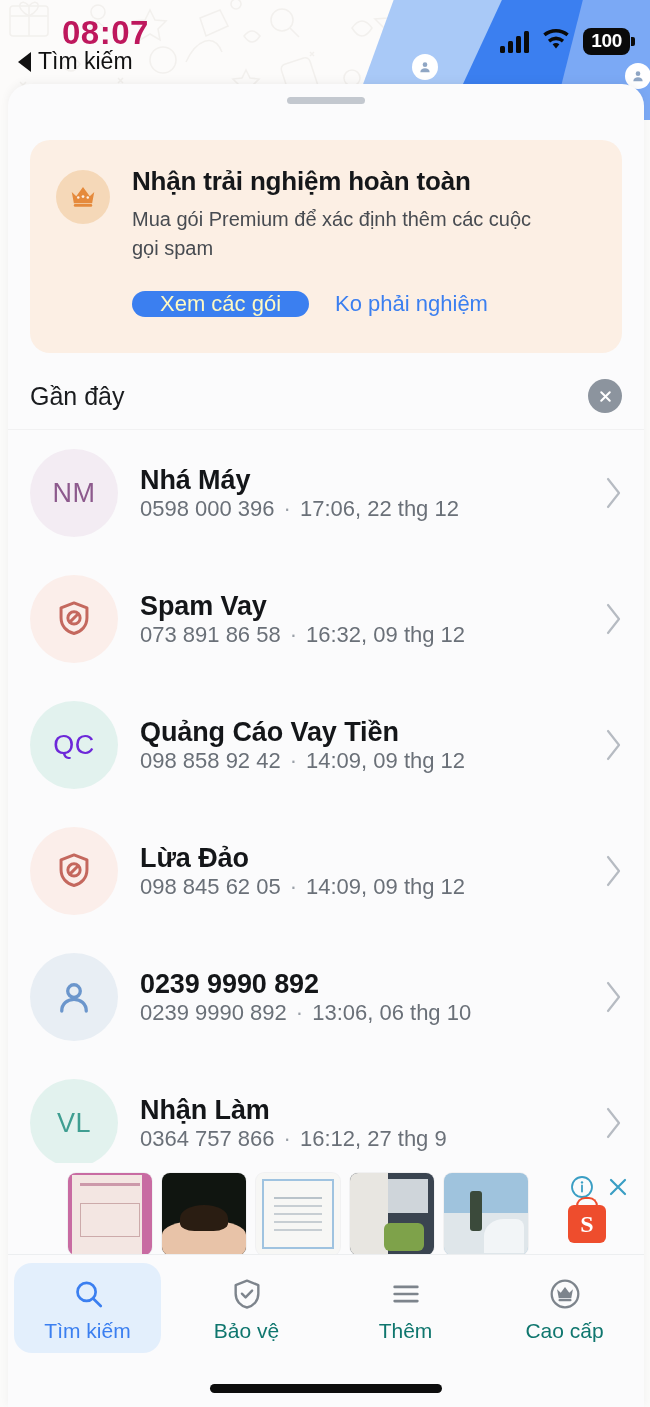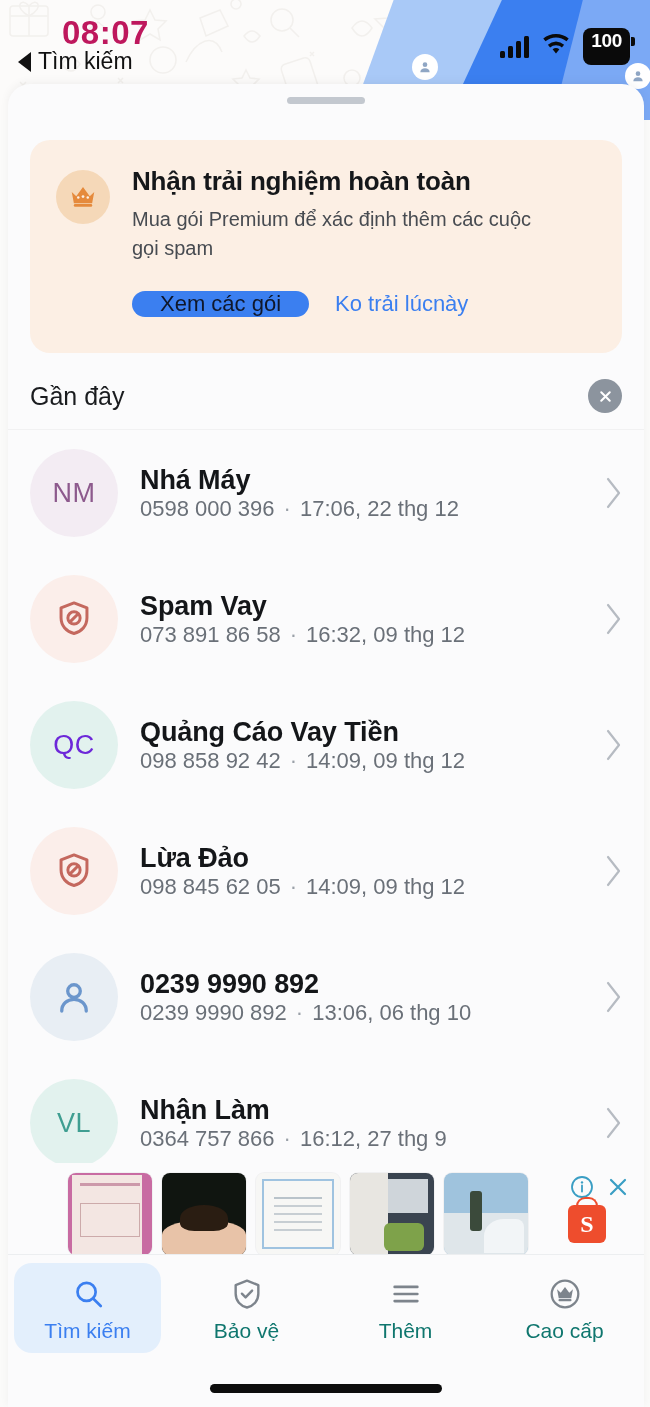--- a/index.html
+++ b/index.html
@@ -76,21 +76,21 @@
   }
   .bars { display: flex; align-items: flex-end; gap: 3px; height: 22px; }
   .bars i { display: block; width: 5px; background: #0a0a0a; border-radius: 1.5px; }
   .bars i:nth-child(1) { height: 7px; }
   .bars i:nth-child(2) { height: 12px; }
   .bars i:nth-child(3) { height: 17px; }
   .bars i:nth-child(4) { height: 22px; }
   .wifi svg { width: 28px; height: 22px; }
   .battery {
     background: #0a0a0a; color: #fff; border-radius: 8px;
-    padding: 2px 8px 13px 8px; font-size: 19px; font-weight: 700;
+    padding: 2px 8px 3px 8px; font-size: 19px; font-weight: 700;
     letter-spacing: -.3px; position: relative;
   }
   .battery::after {
     content: ""; position: absolute; right: -5px; top: 9px;
     width: 4px; height: 9px; background: #0a0a0a;
     border-radius: 0 2px 2px 0;
   }
 
   
   #sheet {
@@ -128,21 +128,21 @@
     font-size: 26px; font-weight: 700; color: #15171a;
     letter-spacing: -.2px;
   }
   #bannerSub {
     margin-top: 8px;
     font-size: 20px; color: #474b51; line-height: 1.45;
     max-width: 400px;
   }
   #bannerActions { margin-top: 22px; display: flex; align-items: center; gap: 20px; }
   #primaryBtn {
-    background: #3b7ff0; color: #0f172a;
+    background: #3b7ff0; color: #fef9c3;
     border: none; border-radius: 30px;
     padding: 0 28px;
     font-size: 22px; font-family: inherit;
     cursor: pointer;
   }
   #secondaryBtn {
     background: none; border: none;
     color: #3b7ff0; font-size: 22px; font-family: inherit;
     cursor: pointer; padding: 6px;
   }
@@ -379,21 +379,21 @@
           <circle cx="8.2" cy="12.4" r="1" fill="#fcefe4"></circle>
           <circle cx="12" cy="11.6" r="1.1" fill="#fcefe4"></circle>
           <circle cx="15.8" cy="12.4" r="1" fill="#fcefe4"></circle>
         </svg>
       </div>
       <div id="bannerBody">
         <div id="bannerTitle">Nhận trải nghiệm hoàn toàn</div>
         <div id="bannerSub">Mua gói Premium để xác định thêm các cuộc gọi spam</div>
         <div id="bannerActions">
           <button id="primaryBtn">Xem các gói</button>
-          <button id="secondaryBtn">Ko trải lúcnày</button>
+          <button id="secondaryBtn">Ko phải nghiệm</button>
         </div>
       </div>
     </div>
 
     <div id="recentHeader">
       <div id="recentTitle">Gần đây</div>
       <button id="clearBtn">
         <svg viewBox="0 0 20 20" fill="none">
           <path d="M5 5l10 10M15 5L5 15" stroke-linecap="round"></path>
         </svg>

